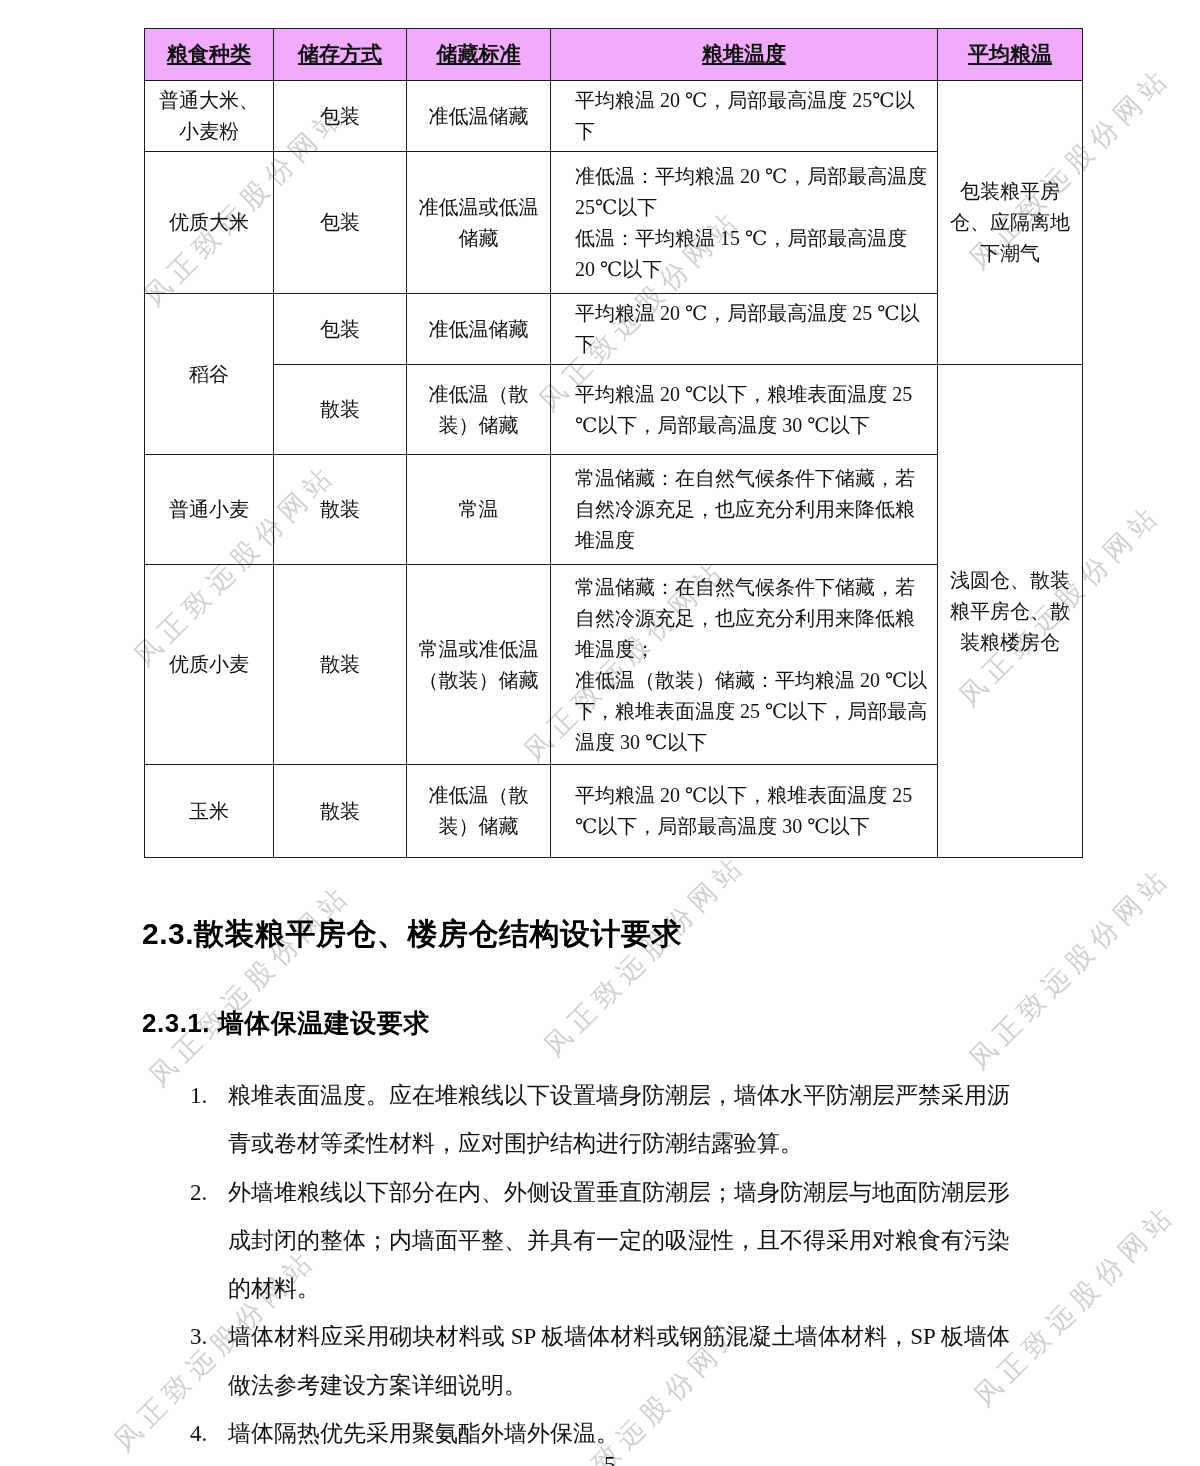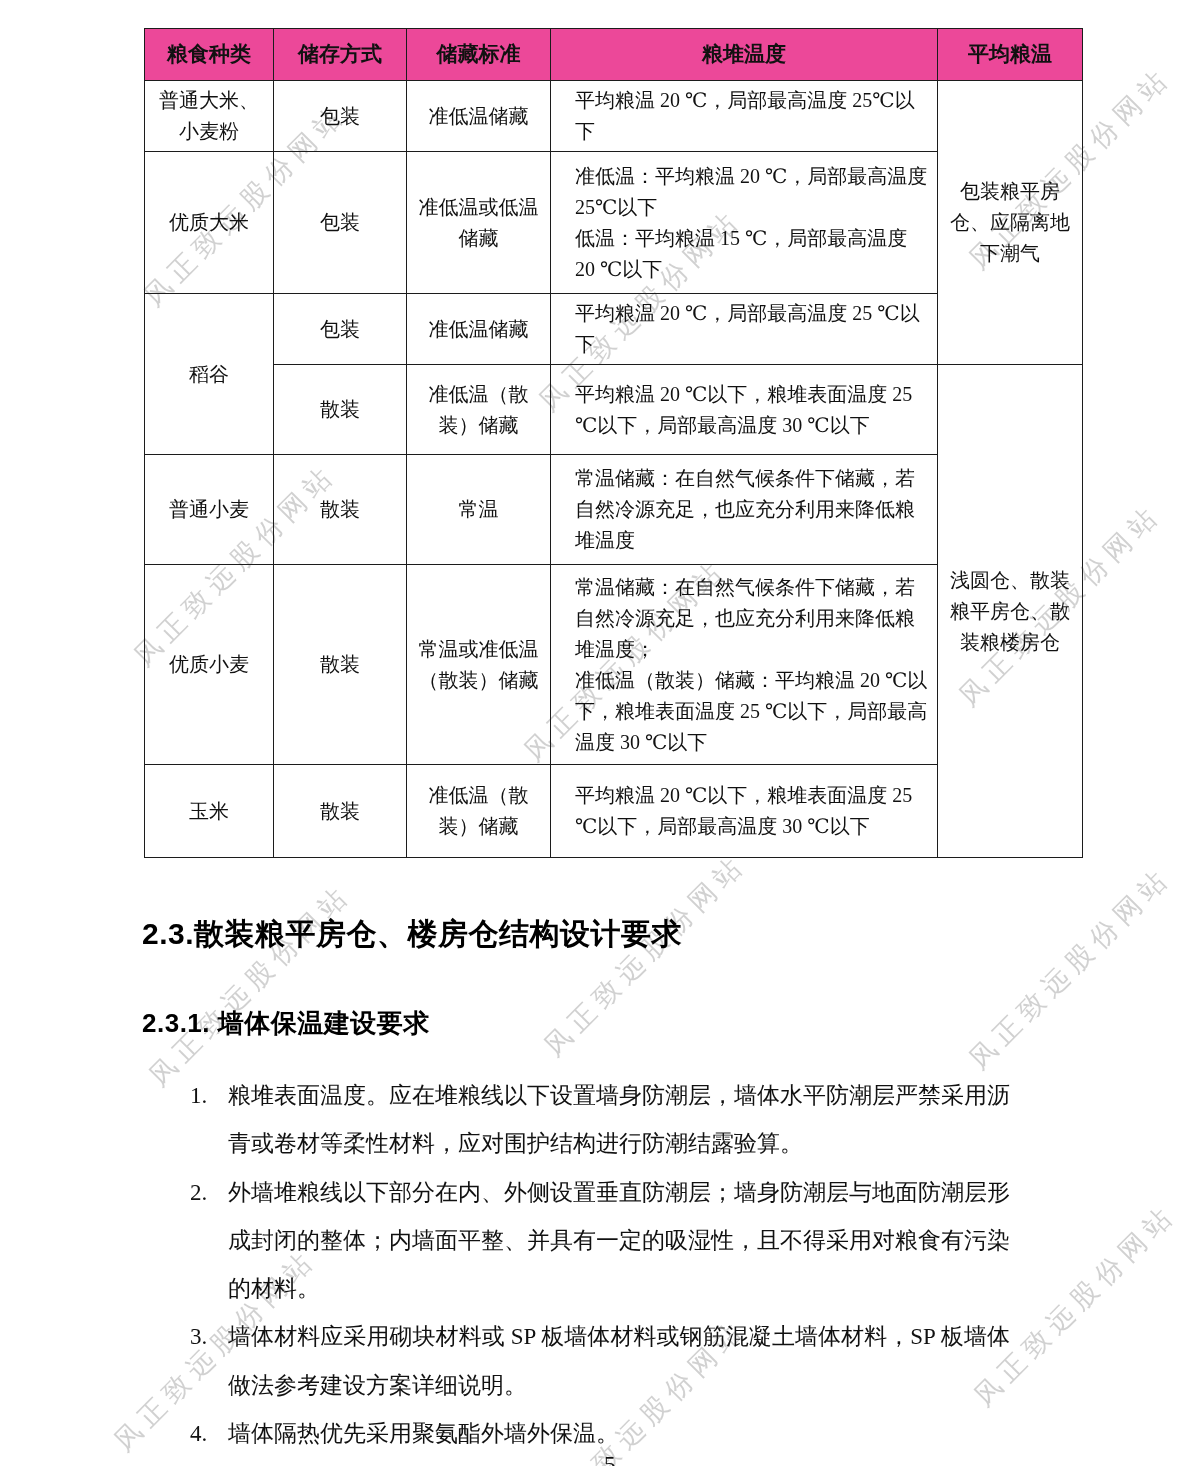--- a/index.html
+++ b/index.html
@@ -18,21 +18,21 @@
   }
   
   table.spec {
     position:absolute; left:144px; top:28px; width:938px;
     border-collapse:collapse; table-layout:fixed; z-index:2;
   }
   table.spec th, table.spec td {
     border:1.5px solid #1c1c1c; font-size:20px; line-height:1.55;
     text-align:center; vertical-align:middle; padding:4px 8px; color:#111;
   }
-  table.spec th { background:#ec4899; font-weight:bold; font-size:21px; }
+  table.spec th { background:#f0abfc; font-weight:bold; font-size:21px;text-decoration:underline; }
   table.spec td.temp { text-align:left; white-space:pre-line;padding-left:24px; }
   table.spec td.warehouse { white-space:normal; }
   tr.h-head { height:52px; }
   tr.h-r0 { height:71px; }
   tr.h-r1 { height:142px; }
   tr.h-r2 { height:71px; }
   tr.h-r3 { height:90px; }
   tr.h-r4 { height:110px; }
   tr.h-r5 { height:200px; }
   tr.h-r6 { height:93px; }

